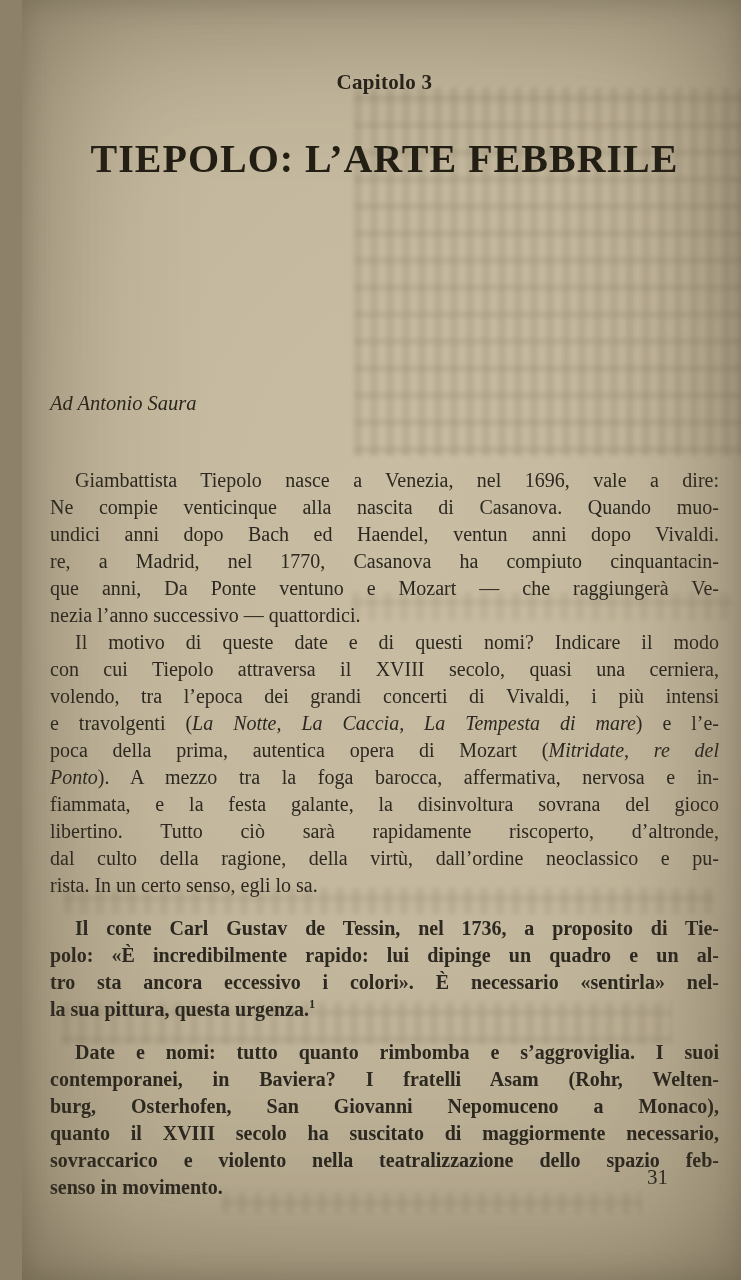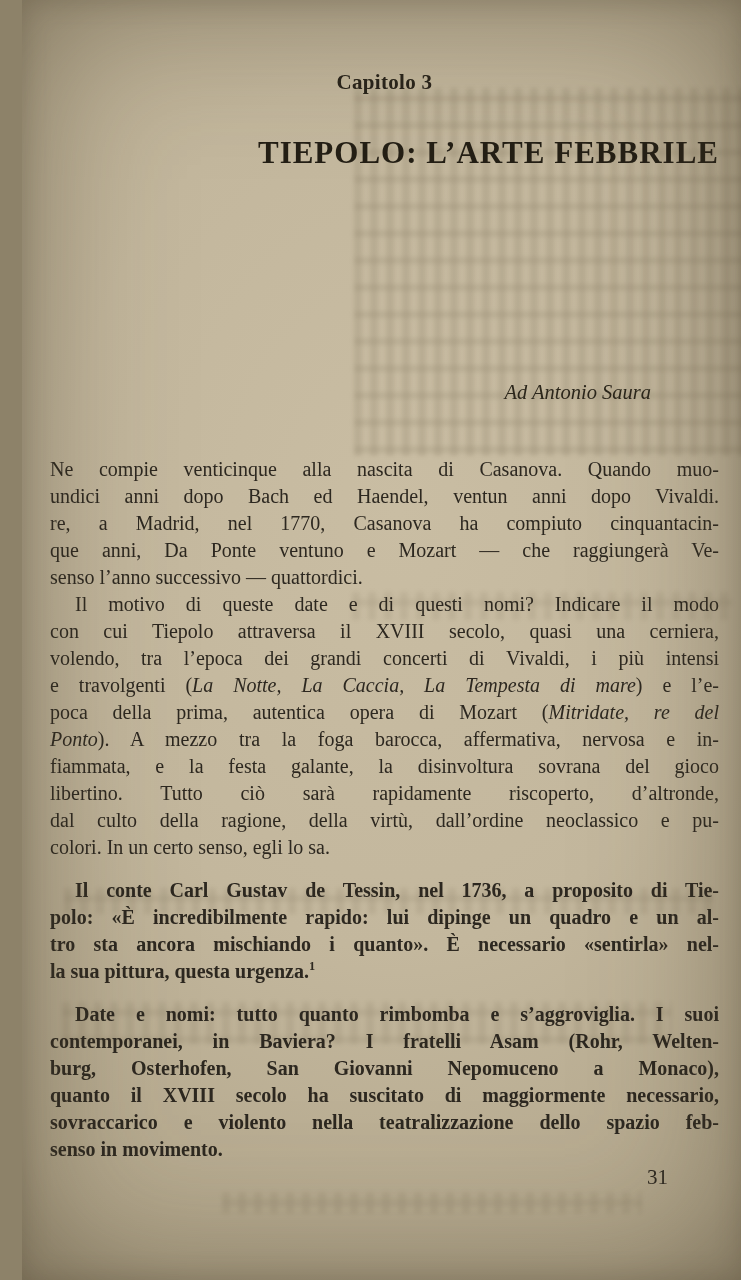--- a/index.html
+++ b/index.html
@@ -53,29 +53,28 @@
   }
 
   .chapter {
     text-align: center;
     font-weight: bold;
     font-size: 21px;
     letter-spacing: .3px;
     color: #28231a;
   }
   .title {
-    text-align: right;
+    text-align: center;
     font-weight: bold;
-    font-size: 31px;
+    font-size: 40px;
     letter-spacing: 1px;
     margin-top: 40px;
     color: #241f15;
   }
   .dedication {
-    text-align: right;
     font-style: italic;
     font-size: 20.5px;
     margin-top: 210px;
     padding-right: 68px;
   }
 
   .bodytext {
     margin-top: 52px;
     font-size: 20px;
     color: #2d2820;
@@ -117,42 +116,43 @@
 
   <div class="page">
     <div class="chapter">Capitolo 3</div>
 
     <h1 class="title">TIEPOLO: L’ARTE FEBBRILE</h1>
 
     <div class="dedication">Ad Antonio Saura</div>
 
     <div class="bodytext">
         <div class="para">
+          <div class="line first">Giambattista Tiepolo nasce a Venezia, nel 1696, vale a dire:</div>
           <div class="line">Ne compie venticinque alla nascita di Casanova. Quando muo-</div>
           <div class="line">undici anni dopo Bach ed Haendel, ventun anni dopo Vivaldi.</div>
           <div class="line">re, a Madrid, nel 1770, Casanova ha compiuto cinquantacin-</div>
           <div class="line">que anni, Da Ponte ventuno e Mozart — che raggiungerà Ve-</div>
-          <div class="line last">senso l’anno successivo — quattordici.</div>
+          <div class="line last">nezia l’anno successivo — quattordici.</div>
         </div>
         <div class="para">
           <div class="line first">Il motivo di queste date e di questi nomi? Indicare il modo</div>
           <div class="line">con cui Tiepolo attraversa il XVIII secolo, quasi una cerniera,</div>
           <div class="line">volendo, tra l’epoca dei grandi concerti di Vivaldi, i più intensi</div>
           <div class="line">e travolgenti (<i>La Notte, La Caccia, La Tempesta di mare</i>) e l’e-</div>
           <div class="line">poca della prima, autentica opera di Mozart (<i>Mitridate, re del</i></div>
           <div class="line"><i>Ponto</i>). A mezzo tra la foga barocca, affermativa, nervosa e in-</div>
           <div class="line">fiammata, e la festa galante, la disinvoltura sovrana del gioco</div>
           <div class="line">libertino. Tutto ciò sarà rapidamente riscoperto, d’altronde,</div>
           <div class="line">dal culto della ragione, della virtù, dall’ordine neoclassico e pu-</div>
-          <div class="line last">colori. In un certo senso, egli lo sa.</div>
+          <div class="line last">rista. In un certo senso, egli lo sa.</div>
         </div>
         <div class="para spaced">
           <div class="line first">Il conte Carl Gustav de Tessin, nel 1736, a proposito di Tie-</div>
           <div class="line">polo: «È incredibilmente rapido: lui dipinge un quadro e un al-</div>
-          <div class="line">tro sta ancora mischiando i quanto». È necessario «sentirla» nel-</div>
+          <div class="line">tro sta ancora eccessivo i colori». È necessario «sentirla» nel-</div>
           <div class="line last">la sua pittura, questa urgenza.<sup>1</sup></div>
         </div>
         <div class="para spaced">
           <div class="line first">Date e nomi: tutto quanto rimbomba e s’aggroviglia. I suoi</div>
           <div class="line">contemporanei, in Baviera? I fratelli Asam (Rohr, Welten-</div>
           <div class="line">burg, Osterhofen, San Giovanni Nepomuceno a Monaco),</div>
           <div class="line">quanto il XVIII secolo ha suscitato di maggiormente necessario,</div>
           <div class="line">sovraccarico e violento nella teatralizzazione dello spazio feb-</div>
           <div class="line last">senso in movimento.</div>
         </div>

